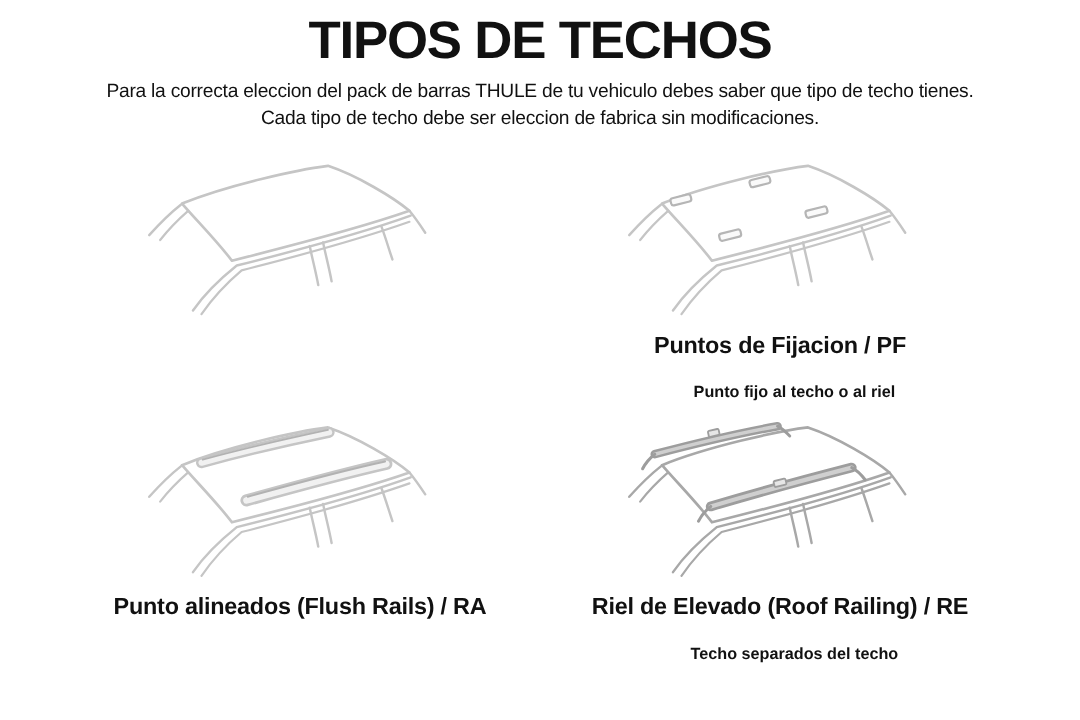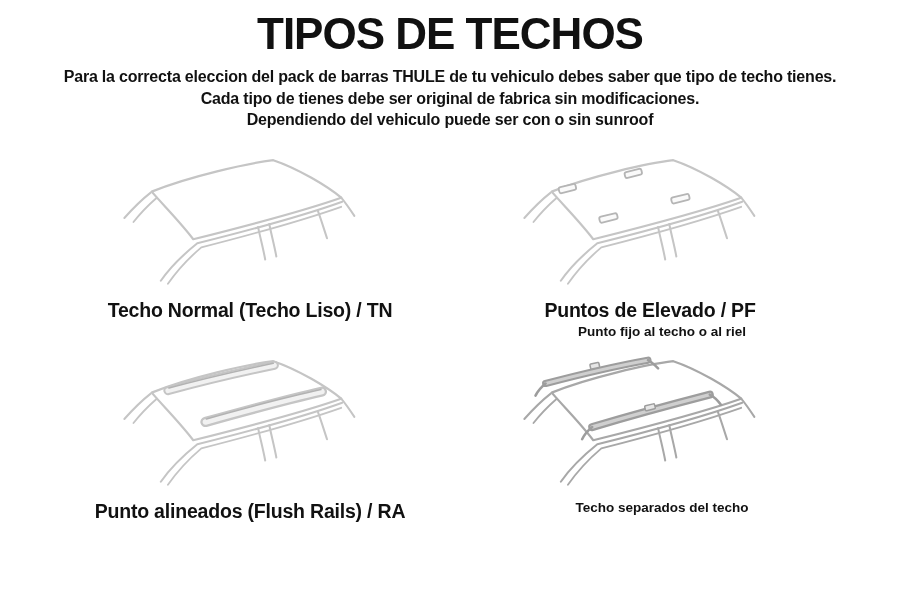--- a/index.html
+++ b/index.html
@@ -24,21 +24,21 @@
     font-size:44px;
     font-weight:700;
     letter-spacing:-1px;
     text-align:center;
     line-height:1.1;
   }
   .intro{margin-top:4px;text-align:center;}
   .intro p{
     margin:0;
     font-size:16px;
-    font-weight:700;
+    font-weight:400;
     letter-spacing:-0.2px;
     line-height:21.5px;
     white-space:nowrap;
   }
   .grid{
     margin-top:14px;
     display:grid;
     grid-template-columns:400px 400px;
     row-gap:6px;
     justify-content:center;
@@ -51,21 +51,21 @@
     font-size:19.5px;
     font-weight:700;
     letter-spacing:-0.2px;
     margin-top:2px;
     line-height:23px;
     white-space:nowrap;
   }
   .subcaption{
     font-size:13.5px;
     font-weight:700;
-    margin-top:1px;
+    margin-top:18px;
     line-height:17px;
     min-height:17px;
     white-space:nowrap;
     padding-left:24px;
   }
   .defs-holder{position:absolute;width:0;height:0;overflow:hidden;}
 </style>
 </head>
 <body>
 
@@ -84,49 +84,47 @@
     </g>
   </defs>
 </svg>
 
 <div class="page">
 
   <h1 class="page-title">TIPOS DE TECHOS</h1>
 
   <div class="intro">
     <p>Para la correcta eleccion del pack de barras THULE de tu vehiculo debes saber que tipo de techo tienes.</p>
-    <p>Cada tipo de tienes debe ser original de fabrica sin modificaciones.</p>
-    <p>Dependiendo del vehiculo puede ser con o sin sunroof</p>
+    <p>Cada tipo de techo debe ser eleccion de fabrica sin modificaciones.</p>
   </div>
 
   <div class="grid">
 
     <div class="cell">
       <figure>
         <svg class="roof-svg" width="330" height="152" viewBox="0 0 320 150" role="img" aria-label="normal-smooth-roof">
           <use href="#roof-base"></use>
         </svg>
       </figure>
-      <div class="caption">Techo Normal (Techo Liso) / TN</div>
       <div class="subcaption"></div>
     </div>
 
     <div class="cell">
       <figure>
         <svg class="roof-svg" width="330" height="152" viewBox="0 0 320 150" role="img" aria-label="roof-with-fixed-points">
           <use href="#roof-base"></use>
           <g stroke="#b5b5b5" fill="#fafafa" stroke-width="1.8">
             <rect x="70" y="40" width="17" height="6" rx="2" transform="rotate(-14 78.5 43)"></rect>
             <rect x="135" y="25" width="17" height="6" rx="2" transform="rotate(-14 143.5 28)"></rect>
             <rect x="110" y="69" width="18" height="6" rx="2" transform="rotate(-14 119 72)"></rect>
             <rect x="181" y="50" width="18" height="6" rx="2" transform="rotate(-14 190 53)"></rect>
           </g>
         </svg>
       </figure>
-      <div class="caption">Puntos de Elevado / PF</div>
+      <div class="caption">Puntos de Fijacion / PF</div>
       <div class="subcaption">Punto fijo al techo o al riel</div>
     </div>
 
     <div class="cell">
       <figure>
         <svg class="roof-svg" width="330" height="152" viewBox="0 0 320 150" role="img" aria-label="roof-with-flush-rails">
           <use href="#roof-base"></use>
           <g>
             <path d="M79,44 C112,35 155,25 184,19" fill="none" stroke="currentColor" stroke-width="9" stroke-linecap="round"></path>
             <path d="M79,44 C112,35 155,25 184,19" fill="none" stroke="var(--rail-fill)" stroke-width="5" stroke-linecap="round"></path>
@@ -153,17 +151,18 @@
             <rect x="101" y="17" width="9" height="5" rx="1" fill="#e6e6e6" stroke="var(--rail-shade)" stroke-width="1.5" transform="rotate(-13 105.5 19.5)"></rect>
 
             <path d="M103,80 C140,69 188,56 219,48" fill="none" stroke="var(--rail-shade)" stroke-width="8" stroke-linecap="round"></path>
             <path d="M103,80 C140,69 188,56 219,48" fill="none" stroke="#cfcfcf" stroke-width="3.5" stroke-linecap="round"></path>
             <path d="M103,80 C98,84 95,88 93,92" fill="none" stroke="var(--rail-shade)" stroke-width="2.5" stroke-linecap="round"></path>
             <path d="M219,48 C223,50 227,54 230,58" fill="none" stroke="var(--rail-shade)" stroke-width="2.5" stroke-linecap="round"></path>
             <rect x="155" y="58" width="10" height="5" rx="1" fill="#e6e6e6" stroke="var(--rail-shade)" stroke-width="1.5" transform="rotate(-14 160 60.5)"></rect>
           </g>
         </svg>
       </figure>
+      <div class="caption">Riel de Elevado (Roof Railing) / RE</div>
       <div class="subcaption">Techo separados del techo</div>
     </div>
 
   </div>
 </div>
 
 </body></html>

